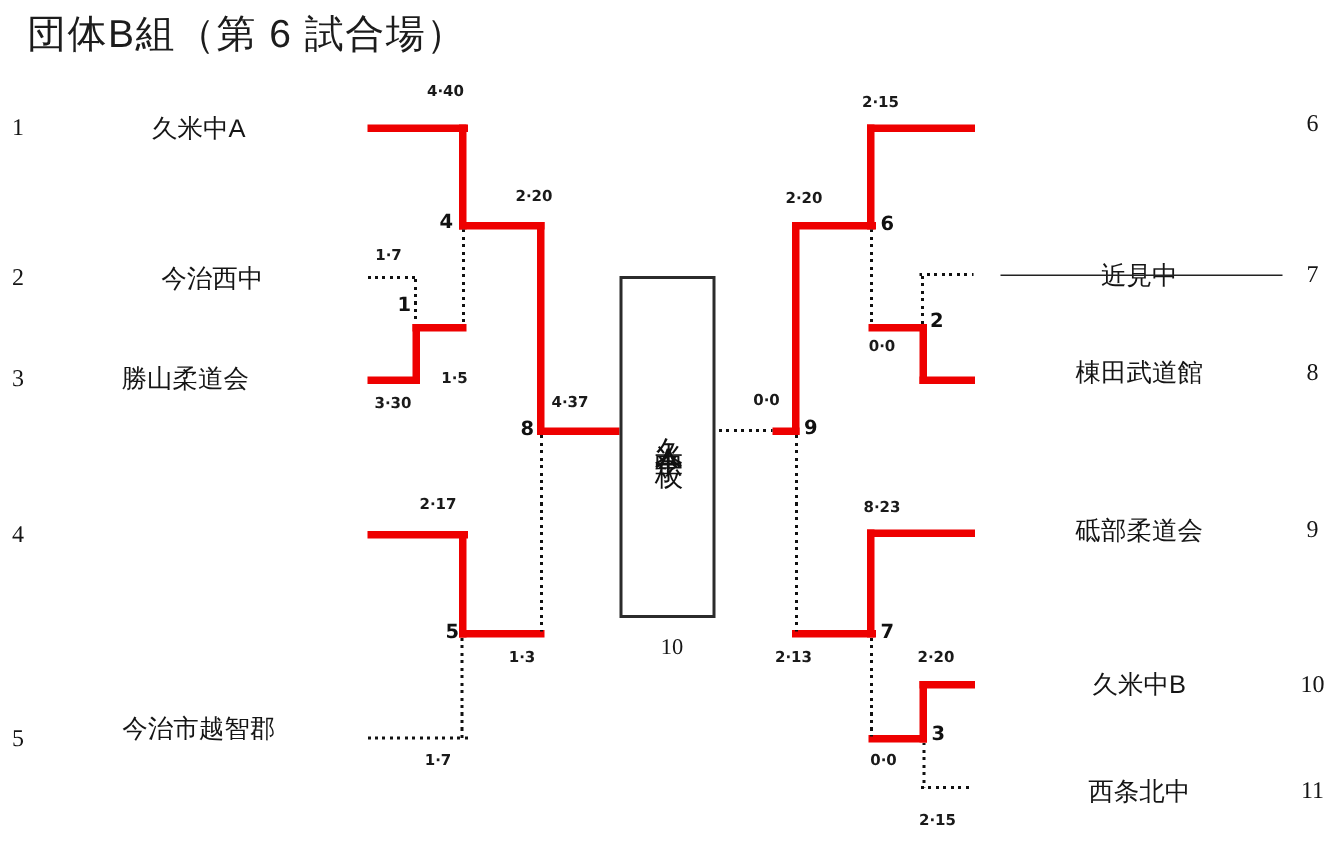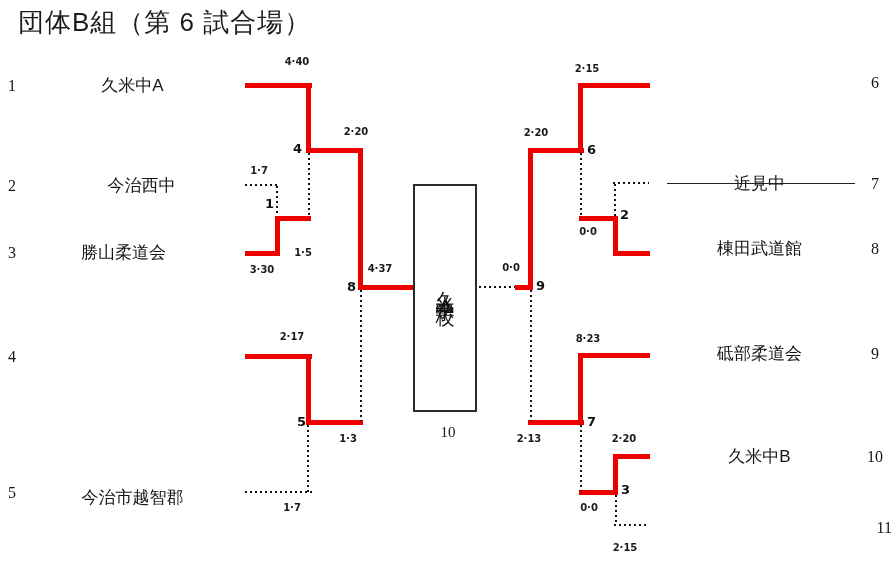--- a/index.html
+++ b/index.html
@@ -72,35 +72,36 @@
 
   <div class="seed seed-left" style="left:8px;top:77px;">1</div>
   <div class="seed seed-left" style="left:8px;top:177px;">2</div>
   <div class="seed seed-left" style="left:8px;top:244px;">3</div>
   <div class="seed seed-left" style="left:8px;top:348px;">4</div>
   <div class="seed seed-left" style="left:8px;top:484px;">5</div>
 
   <div class="team" style="left:55px;top:76px;">久米中A</div>
   <div class="team" style="left:64px;top:176px;">今治西中</div>
   <div class="team" style="left:46px;top:243px;">勝山柔道会</div>
-  <div class="team" style="left:55px;top:488px;text-align:center;">
+  <div class="team" style="left:55px;top:476px;text-align:center;">
     <span class="ln">今治市越智郡</span>
   </div>
 
   <div class="team" style="left:682px;top:174px;">近見中</div>
   <div class="team" style="left:682px;top:239px;">棟田武道館</div>
   <div class="team" style="left:682px;top:344px;">砥部柔道会</div>
   <div class="team" style="left:682px;top:447px;">久米中B</div>
+  <div class="team" style="left:682px;top:518px;">西条北中</div>
 
   <div class="seed" style="left:858px;top:74px;">6</div>
   <div class="seed" style="left:858px;top:175px;">7</div>
   <div class="seed" style="left:858px;top:240px;">8</div>
   <div class="seed" style="left:858px;top:345px;">9</div>
   <div class="seed" style="left:858px;top:448px;">10</div>
-  <div class="seed" style="left:858px;top:519px;text-align:right;">11</div>
+  <div class="seed" style="left:858px;top:519px;">11</div>
 
   <div class="rh" style="left:245px;top:83px;width:67px;"></div>
   <div class="rv" style="left:306px;top:83px;height:70px;"></div>
   <div class="rh" style="left:306px;top:148px;width:57px;"></div>
   <div class="rv" style="left:358px;top:148px;height:142px;"></div>
   <div class="rh" style="left:358px;top:285px;width:57px;"></div>
 
   <div class="dh" style="left:245px;top:184px;width:33px;"></div>
   <div class="dv" style="left:276px;top:186px;height:31px;"></div>
   <div class="rh" style="left:245px;top:251px;width:35px;"></div>

